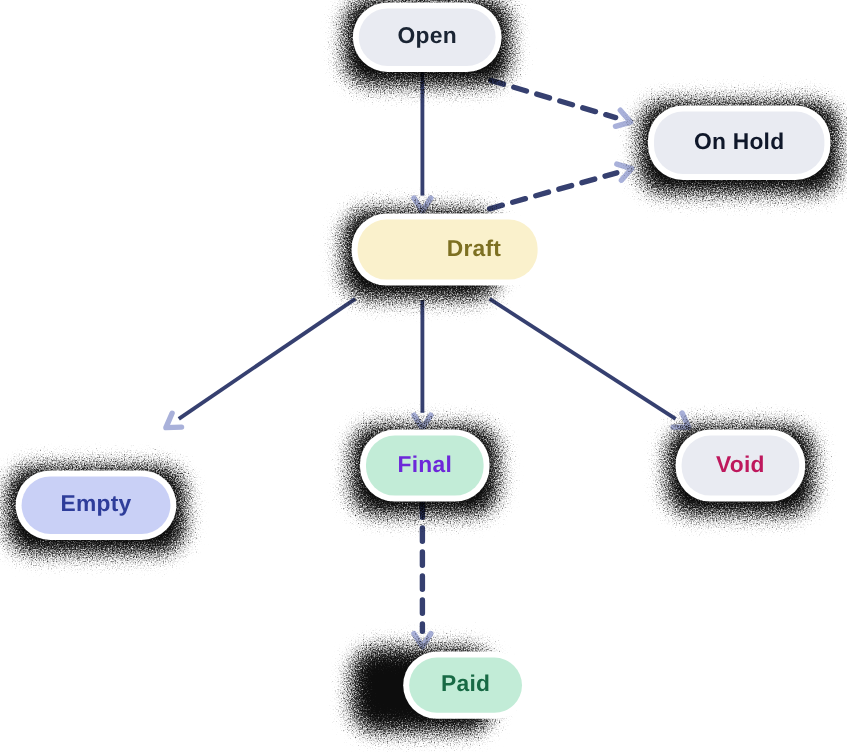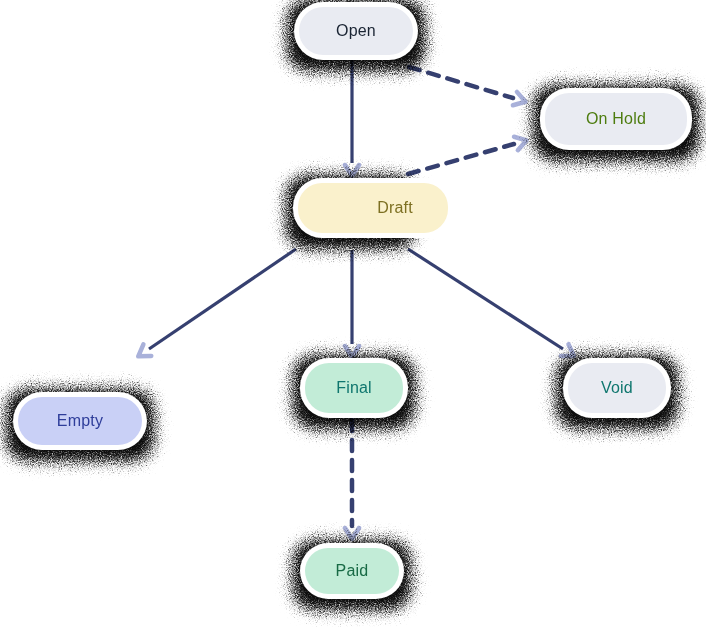--- a/index.html
+++ b/index.html
@@ -39,22 +39,22 @@
   }
   .node-box {
     position: relative;
     width: 100%;
     height: 100%;
     border-radius: 24px;
     box-shadow: 0 0 0 5px #ffffff;
     display: flex;
     align-items: center;
     justify-content: center;
-    font-weight: 400;
-    font-size: 16px;
+    font-weight: 700;
+    font-size: 19px;
     letter-spacing: 0.2px;
     white-space: nowrap;
   }
 </style>
 </head>
 <body>
 
 <div class="canvas">
   <svg class="edges" xmlns="http://www.w3.org/2000/svg">
     <defs>
@@ -79,48 +79,48 @@
   </svg>
   <div id="nodes">
       <div class="node" style="left: 299px; top: 7px; width: 114px; height: 48px;">
         <div class="node-shadow"></div>
         <div class="node-box" style="background: rgb(233, 235, 242); color: rgb(26, 36, 51); box-shadow: rgb(255, 255, 255) 0px 0px 0px 5px;">
           <span>Open</span>
         </div>
       </div>
       <div class="node" style="left: 545px; top: 93px; width: 142px; height: 52px;">
         <div class="node-shadow"></div>
-        <div class="node-box" style="background: rgb(233, 235, 242); color: #4d7c0f; box-shadow: rgb(255, 255, 255) 0px 0px 0px 5px;">
+        <div class="node-box" style="background: rgb(233, 235, 242); color: #0f172a; box-shadow: rgb(255, 255, 255) 0px 0px 0px 5px;">
           <span>On Hold</span>
         </div>
       </div>
       <div class="node" style="left: 298px; top: 183px; width: 106px; height: 50px;">
         <div class="node-shadow"></div>
         <div class="node-box" style="background: rgb(250, 241, 204); color: rgb(125, 112, 34); box-shadow: rgb(255, 255, 255) 0px 0px 0px 5px; padding-left: 44px;">
           <span>Draft</span>
         </div>
       </div>
       <div class="node" style="left: 18px; top: 365px; width: 124px; height: 48px; margin-top: 32px;">
         <div class="node-shadow"></div>
         <div class="node-box" style="background: rgb(201, 208, 246); color: rgb(46, 61, 154); box-shadow: rgb(255, 255, 255) 0px 0px 0px 5px;">
           <span>Empty</span>
         </div>
       </div>
       <div class="node" style="left: 305px; top: 363px; width: 98px; height: 50px;">
         <div class="node-shadow"></div>
-        <div class="node-box" style="background: rgb(194, 236, 215); color: #0f766e; box-shadow: rgb(255, 255, 255) 0px 0px 0px 5px; justify-content: center;">
+        <div class="node-box" style="background: rgb(194, 236, 215); color: #6d28d9; box-shadow: rgb(255, 255, 255) 0px 0px 0px 5px; justify-content: center;">
           <span>Final</span>
         </div>
       </div>
       <div class="node" style="left: 568px; top: 363px; width: 98px; height: 50px;">
         <div class="node-shadow"></div>
-        <div class="node-box" style="background: rgb(233, 235, 242); color: #0f766e; box-shadow: rgb(255, 255, 255) 0px 0px 0px 5px;">
+        <div class="node-box" style="background: rgb(233, 235, 242); color: #be185d; box-shadow: rgb(255, 255, 255) 0px 0px 0px 5px;">
           <span>Void</span>
         </div>
       </div>
       <div class="node" style="left: 305px; top: 548px; width: 94px; height: 46px;">
         <div class="node-shadow"></div>
-        <div class="node-box" style="background: rgb(194, 236, 215); color: rgb(24, 106, 69); box-shadow: rgb(255, 255, 255) 0px 0px 0px 5px;">
+        <div class="node-box" style="background: rgb(194, 236, 215); color: rgb(24, 106, 69); box-shadow: rgb(255, 255, 255) 0px 0px 0px 5px; margin-left: 36px;">
           <span>Paid</span>
         </div>
       </div>
     </div>
 </div>
 
 </body></html>

